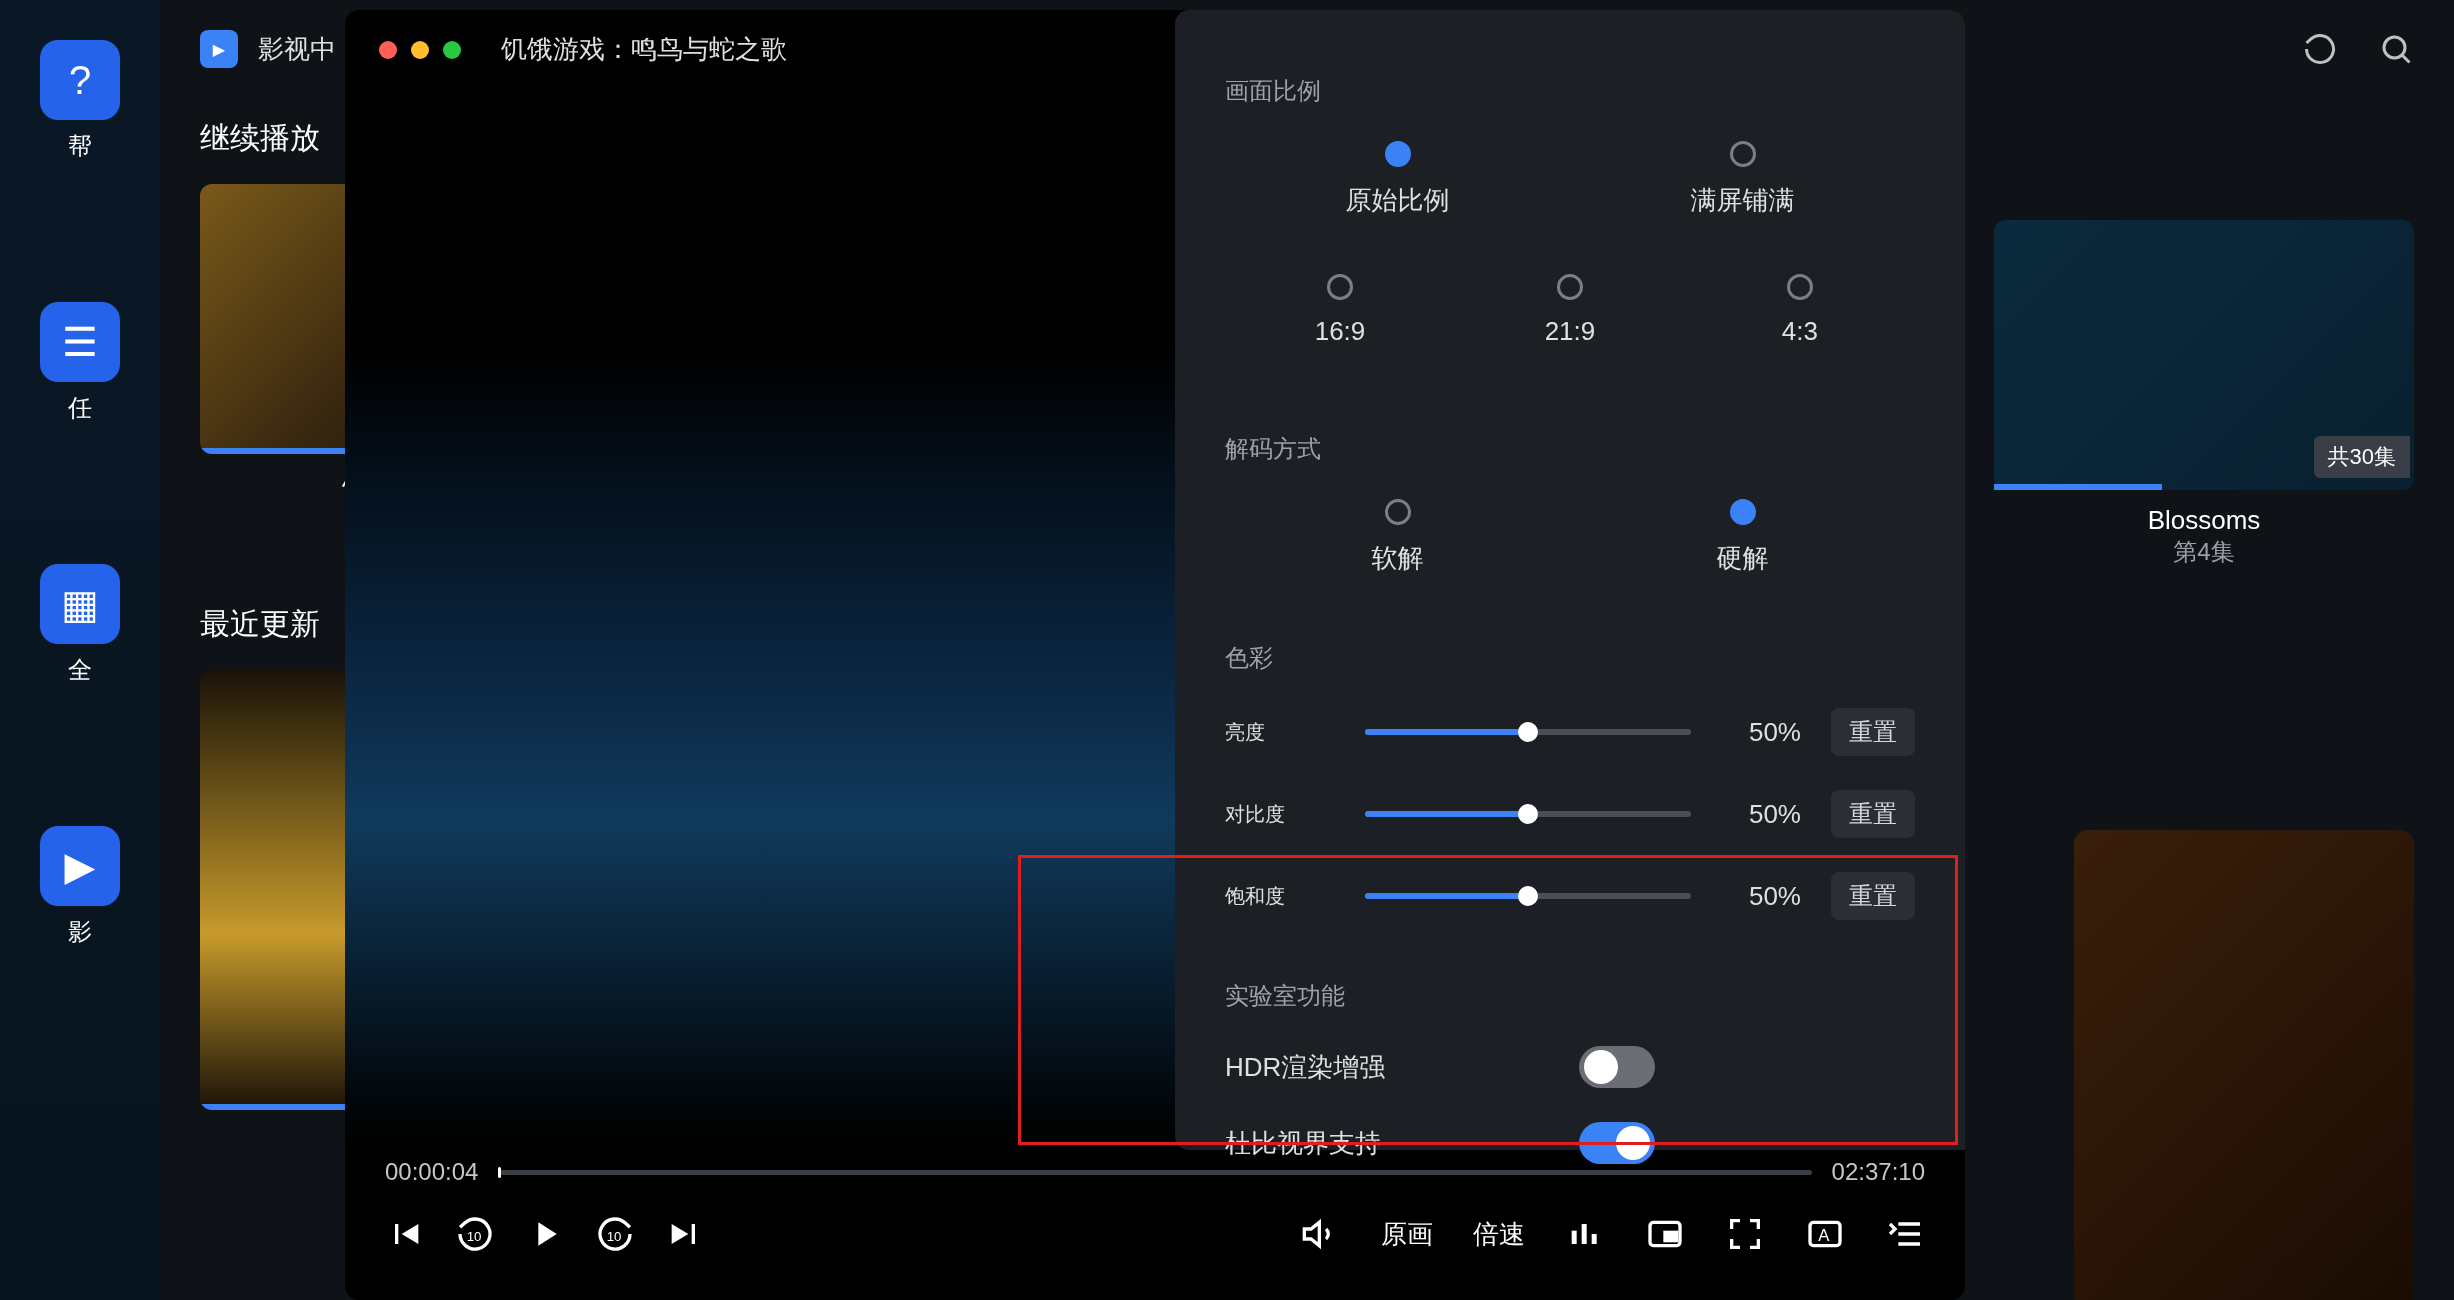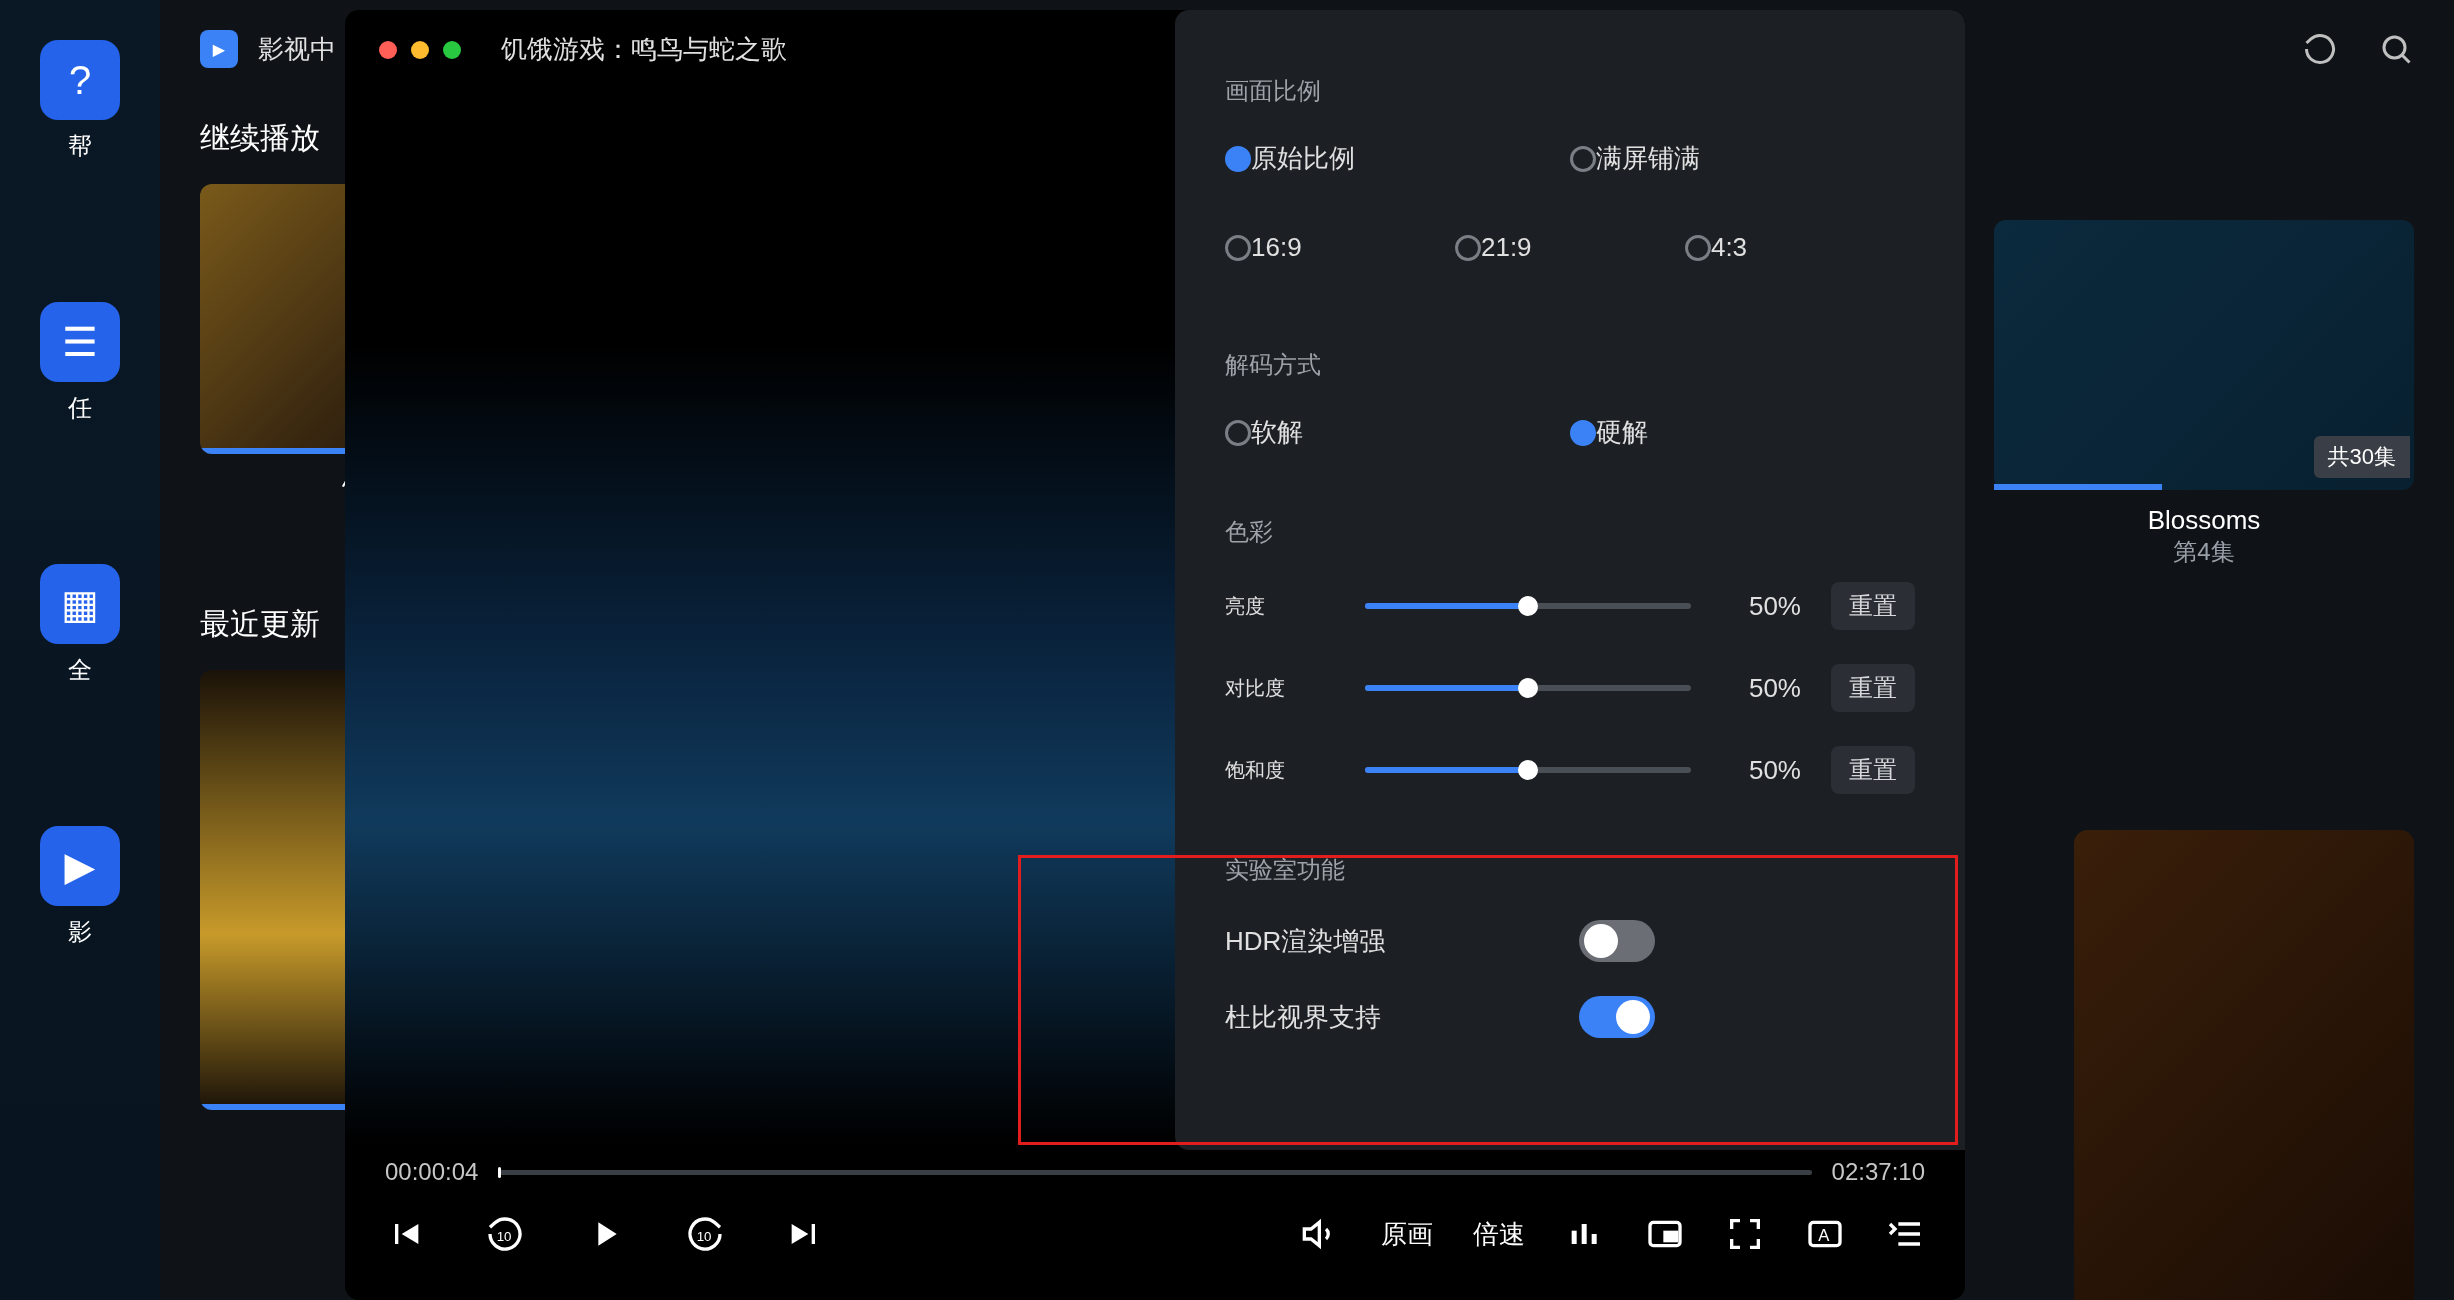--- a/index.html
+++ b/index.html
@@ -44,32 +44,32 @@
 
 .video-area { position: absolute; left: 0; top: 70px; right: 0; bottom: 160px; background: linear-gradient(180deg, #000 0%, #000 25%, #0a2540 55%, #103a5c 70%, #000 100%); }
 
 .player-bottom { position: absolute; left: 0; right: 0; bottom: 0; height: 160px; padding: 0 40px; }
 .prog-row { display: flex; align-items: center; gap: 20px; padding-top: 18px; }
 .time-txt { color: #c7c7c7; font-size: 24px; }
 .prog-track { flex: 1; height: 5px; background: #3a3f46; border-radius: 3px; position: relative; }
 .prog-track::before { content: ""; position: absolute; left: 0; top: -3px; width: 3px; height: 11px; background: #fff; border-radius: 2px; }
 
 .ctrl-row { display: flex; align-items: center; margin-top: 28px; }
-.ctrl-left { display: flex; align-items: center; gap: 60px; }
+.ctrl-left { display: flex; align-items: center; gap: 30px; }
 .ctrl-right { display: flex; align-items: center; gap: 40px; margin-left: auto; }
 .ctrl-ico { color: #fff; width: 40px; height: 40px; display: flex; align-items: center; justify-content: center; }
 .ctrl-txt { color: #fff; font-size: 26px; }
 
 
 .settings-panel { position: absolute; right: 0; top: 0; width: 790px; height: 1140px; background: #1c1f24; border-radius: 14px 14px 0 14px; padding: 55px 50px 40px 50px; z-index: 6; }
 .sec-label { color: #9fa3a9; font-size: 24px; margin-bottom: 34px; margin-top: 10px; }
 .radio-row { display: flex; flex-wrap: wrap; gap: 0; margin-bottom: 20px; }
 .radio-row.two-col .radio-item { width: 50%; margin-bottom: 36px; }
 .radio-row.three-col .radio-item { width: 33.33%; margin-bottom: 36px; }
-.radio-item { display: flex; align-items: center; gap: 0; }
+.radio-item { display: flex; align-items: center; gap: 16px; flex-direction: column; }
 .radio-outer { width: 26px; height: 26px; border: 3px solid #7a7e85; border-radius: 50%; display: inline-block; flex-shrink: 0; }
 .radio-outer.sel { border-color: #3b82f6; background: #3b82f6; box-shadow: inset 0 0 0 4px #3b82f6; position: relative; }
 .radio-outer.sel::after { content: ""; position: absolute; inset: 3px; background: #3b82f6; border-radius: 50%; }
 .radio-label { color: #e0e0e0; font-size: 26px; }
 
 .slider-row { display: flex; align-items: center; gap: 30px; margin-bottom: 34px; }
 .slider-name { width: 110px; color: #e0e0e0; font-size: 20px; }
 .slider-track { flex: 1; height: 6px; background: #4a4e55; border-radius: 3px; position: relative; }
 .slider-fill { position: absolute; left: 0; top: 0; height: 100%; background: #3b82f6; border-radius: 3px; }
 .slider-thumb { position: absolute; top: 50%; width: 20px; height: 20px; background: #fff; border-radius: 50%; transform: translate(-50%, -50%); }

